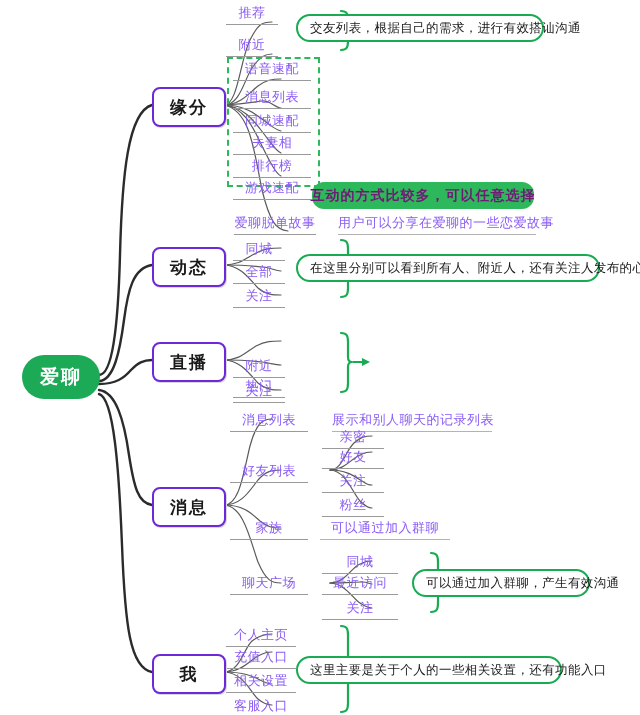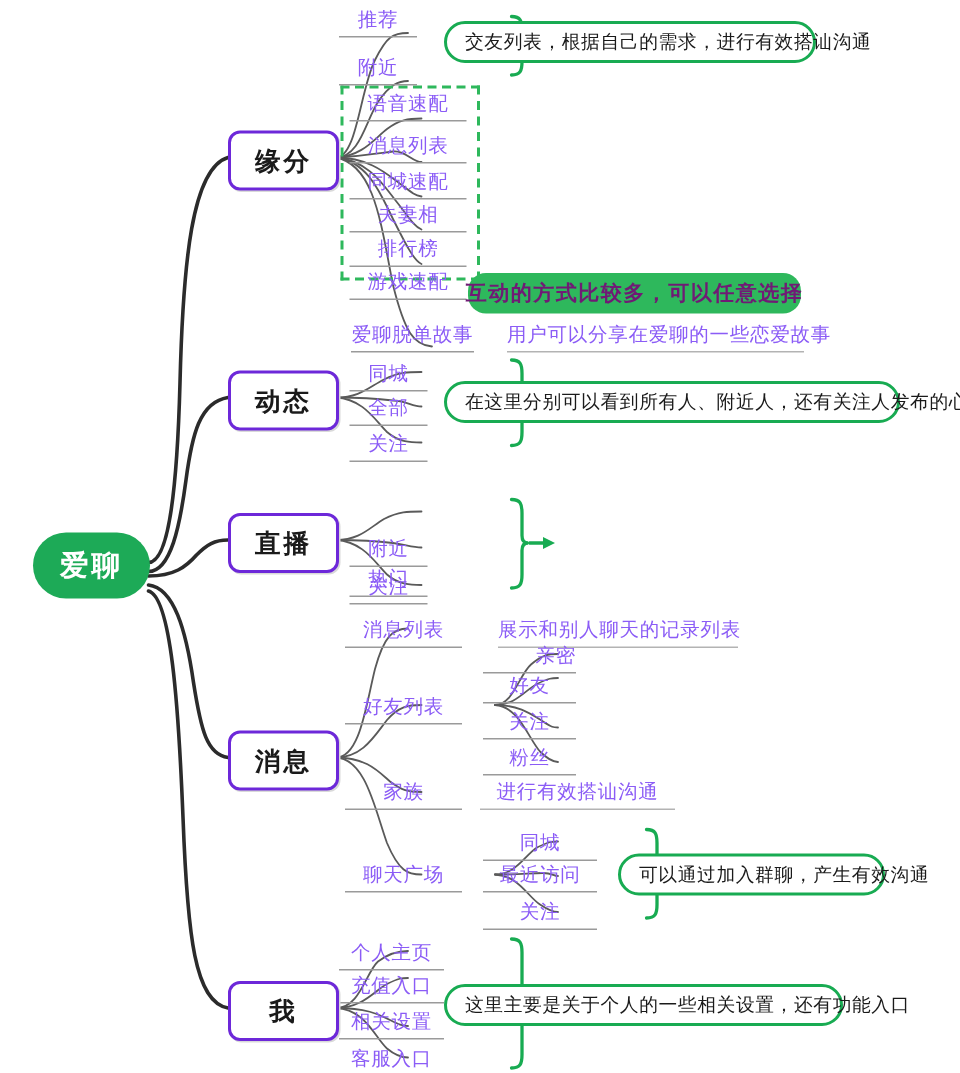--- a/index.html
+++ b/index.html
@@ -251,27 +251,27 @@
 
   <div class="lvl1-node" style="left:152px; top:487px; width:70px; height:36px;">
     <span>消息</span>
   </div>
 
   <div class="leaf" style="left:230px; top:411px; width:78px;">消息列表</div>
   <div class="leaf desc" style="left:332px; top:411px; width:160px;">展示和别人聊天的记录列表</div>
 
   <div class="leaf" style="left:230px; top:462px; width:78px;">好友列表</div>
 
-  <div class="leaf" style="left:322px; top:428px; width:62px;text-align:right;">亲密</div>
+  <div class="leaf" style="left:322px; top:428px; width:62px;">亲密</div>
   <div class="leaf" style="left:322px; top:448px; width:62px;">好友</div>
   <div class="leaf" style="left:322px; top:472px; width:62px;">关注</div>
   <div class="leaf" style="left:322px; top:496px; width:62px;">粉丝</div>
 
   <div class="leaf" style="left:230px; top:519px; width:78px;">家族</div>
-  <div class="leaf desc" style="left:320px; top:519px; width:130px;">进行有效搭讪沟通</div>
+  <div class="leaf desc" style="left:320px; top:519px; width:130px;">可以通过加入群聊</div>
 
   <div class="leaf" style="left:230px; top:574px; width:78px;">聊天广场</div>
 
   <div class="leaf" style="left:322px; top:553px; width:76px;">同城</div>
   <div class="leaf" style="left:322px; top:574px; width:76px;">最近访问</div>
   <div class="leaf" style="left:322px; top:599px; width:76px;">关注</div>
 
   <div class="callout" style="left:412px; top:569px; width:178px; height:28px;">
     <span>可以通过加入群聊，产生有效沟通</span>
   </div>

